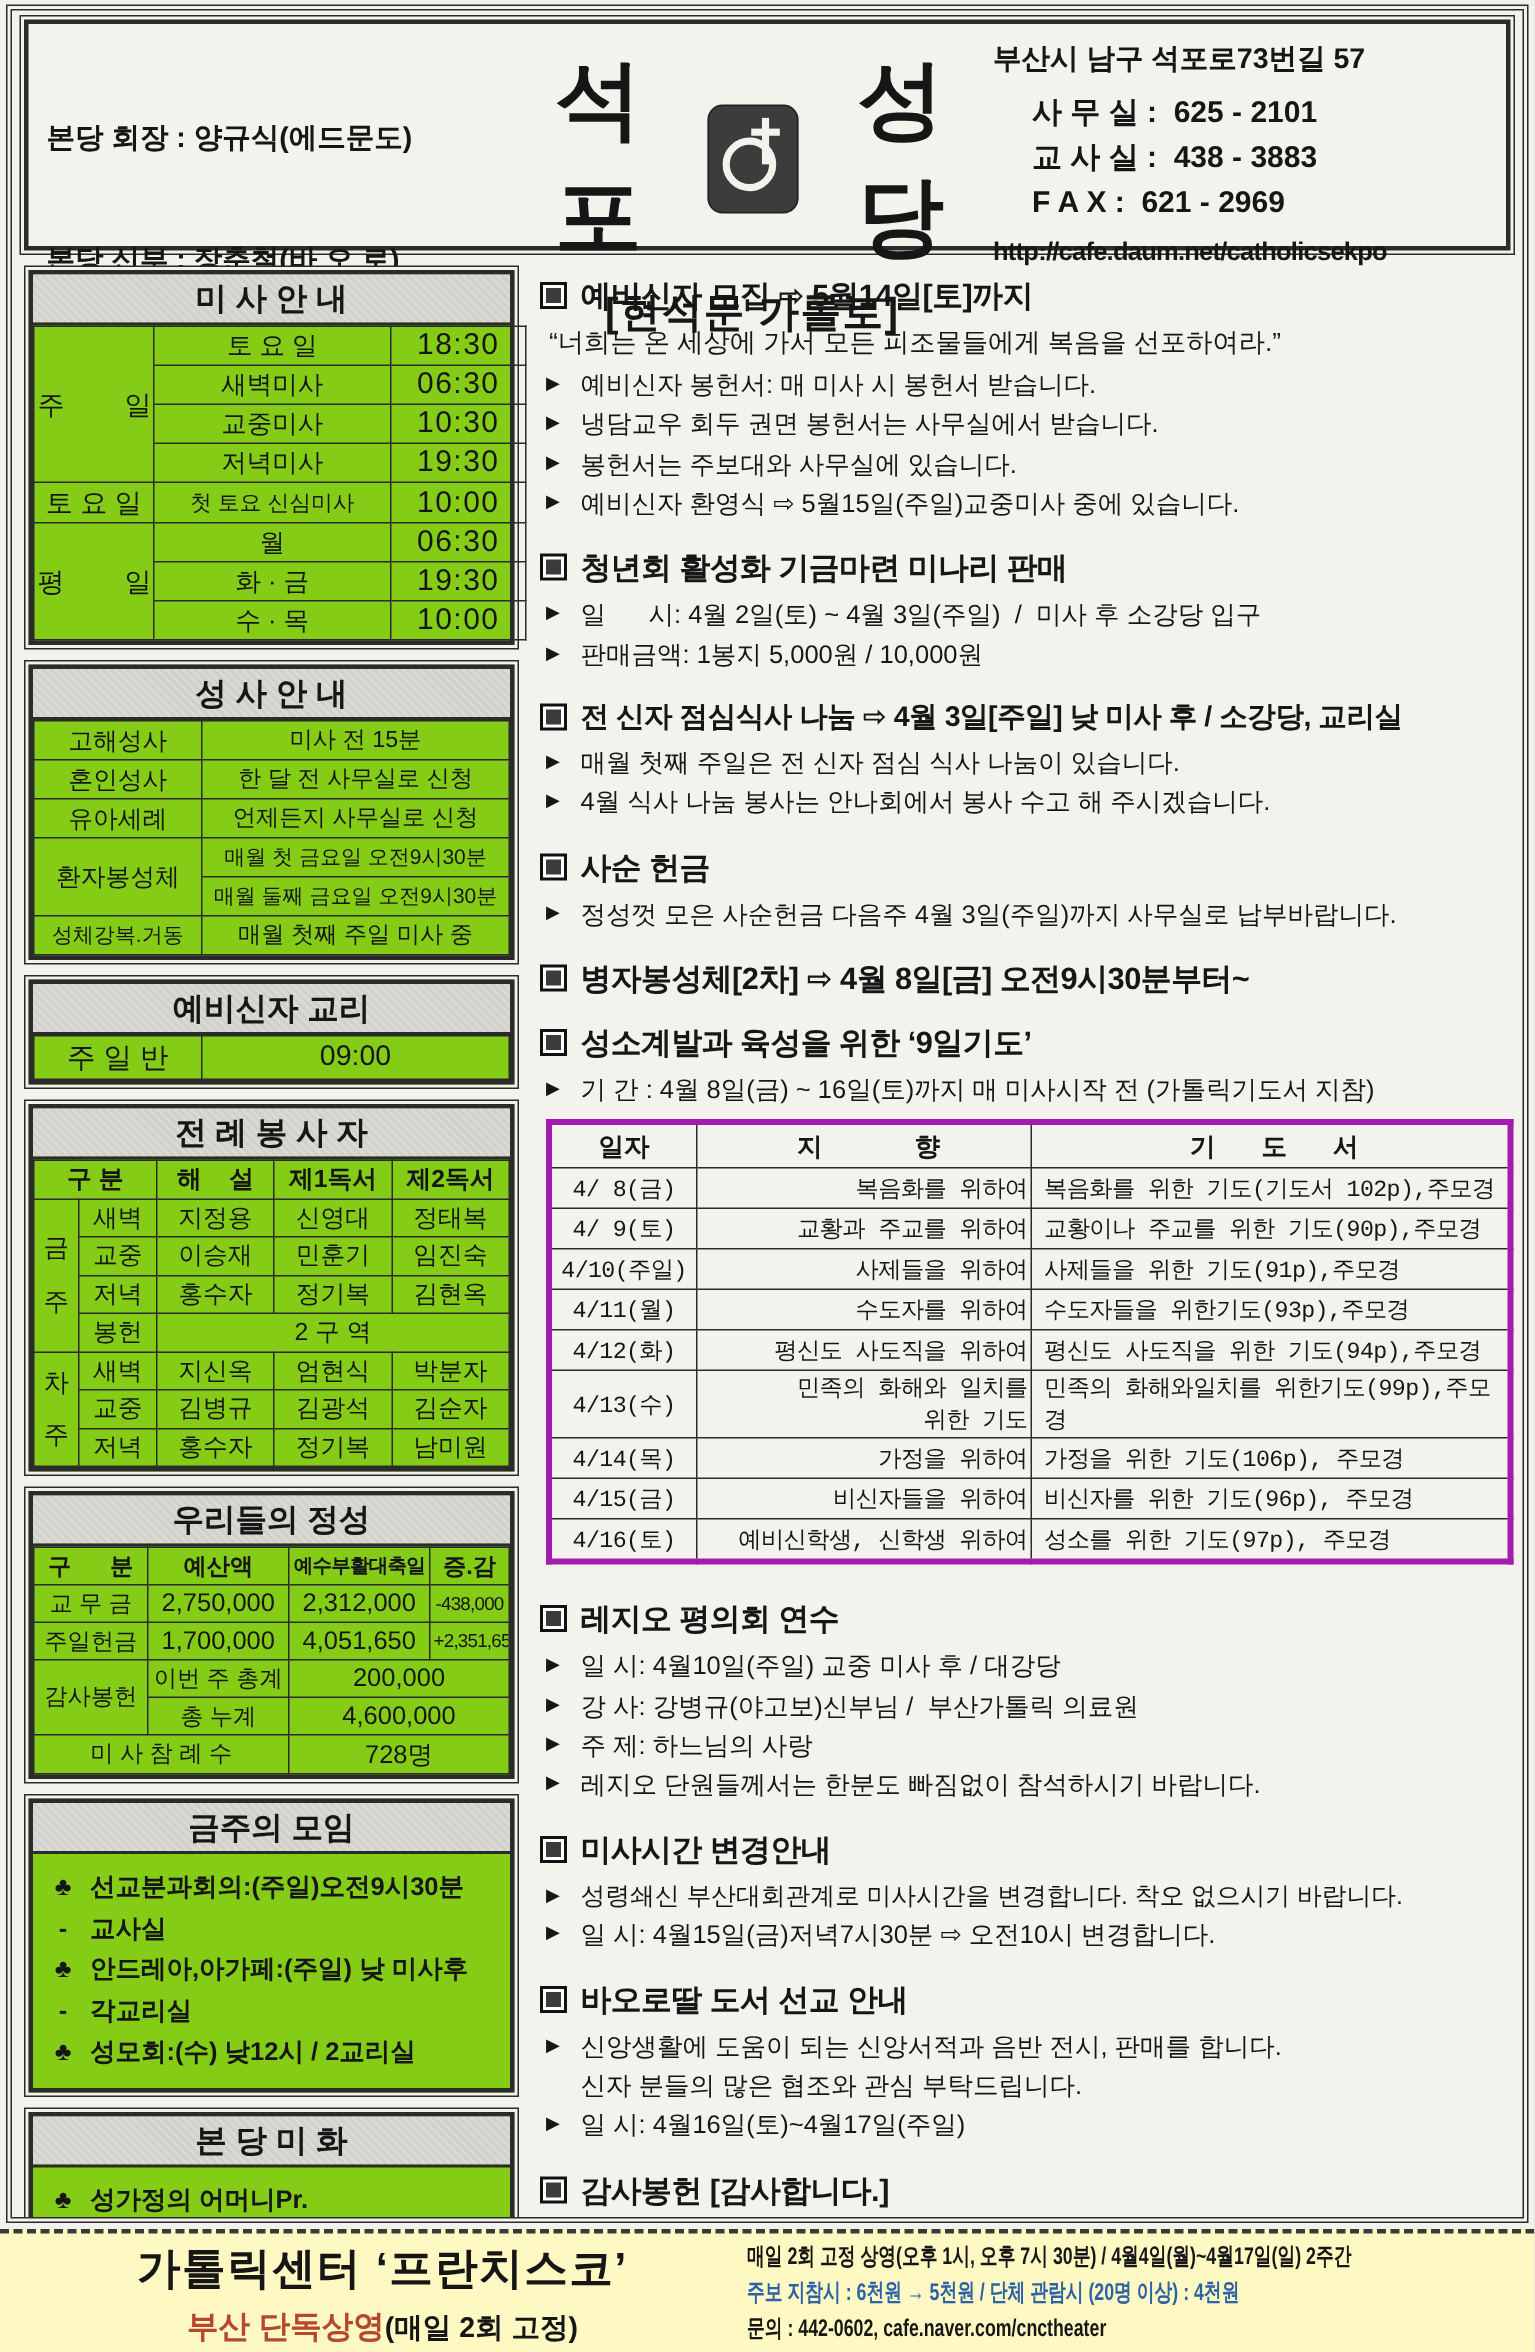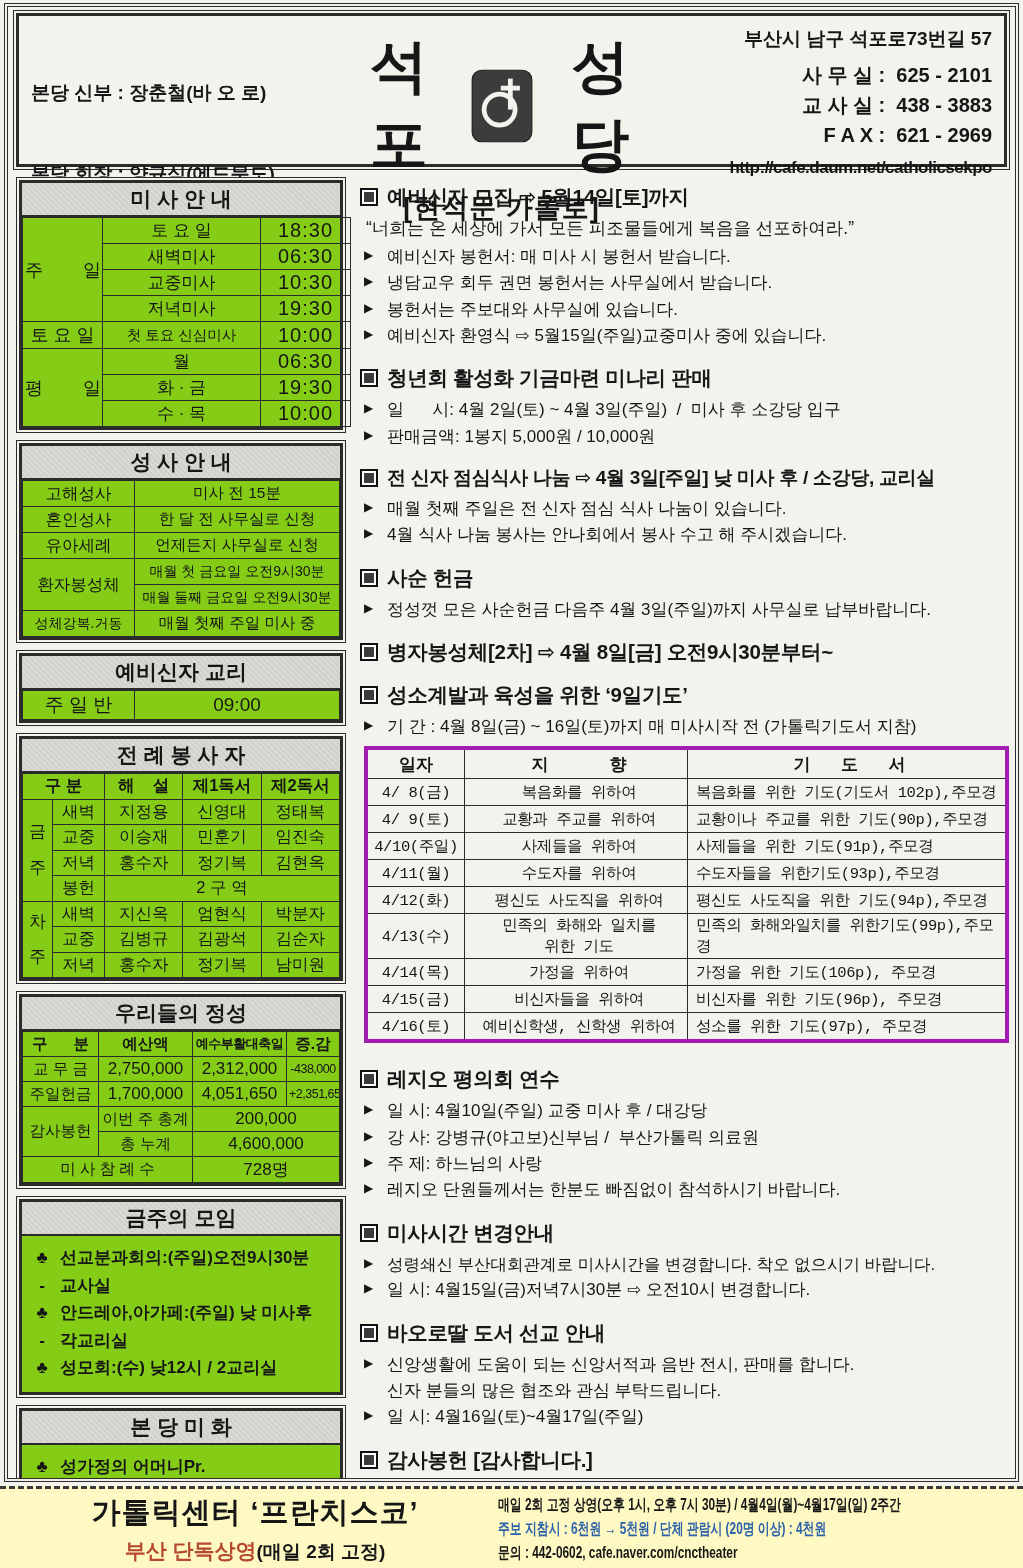--- a/index.html
+++ b/index.html
@@ -19,21 +19,21 @@
     box-shadow:0 0 0 2px #f3f2ec,0 0 0 3px #2b2b2b;
     padding:10px 12px;align-items:stretch;height:128px;
   }
   .mh-left{width:310px;font-size:19px;font-weight:bold;line-height:1.42;white-space:pre;}
   .mh-left .indent{padding-left:78px;}
   .mh-center{flex:1;text-align:center;}
   .title-row{display:flex;align-items:center;justify-content:center;gap:10px;margin-top:2px;}
   .title-row .big{font-size:58px;font-weight:bold;letter-spacing:4px;}
   .logo{width:62px;height:74px;flex:none;}
   .subtitle{font-size:27px;font-weight:bold;margin-top:6px;letter-spacing:1px;}
-  .mh-right{width:330px;text-align:right;font-weight:bold;}
+  .mh-right{width:330px;text-align:left;font-weight:bold;}
   .mh-right .addr{font-size:19px;margin-bottom:8px;white-space:pre;}
   .mh-right .tel{font-size:20px;line-height:1.5;white-space:pre;padding-left:26px;}
   .mh-right .url{font-size:17px;margin-top:8px;letter-spacing:-0.5px;font-weight:bold;}
   
   .main{display:flex;gap:10px;padding:4px 8px 0 8px;}
   .col-left{width:330px;flex:none;}
   .col-right{flex:1;min-width:0;padding-top:6px;}
   
   .panel{border:3px solid #2b2b2b;box-shadow:0 0 0 2px #f3f2ec,0 0 0 3px #2b2b2b;margin:3px 3px 13px 3px;background:#84cc16;}
   .panel-title{
@@ -65,21 +65,21 @@
   .marker{flex:none;display:inline-block;width:14px;height:14px;border:2px solid #111;position:relative;background:#fff;}
   .marker::after{content:"";position:absolute;inset:2px;background:#3b3b3b;}
   .quote{font-size:17.5px;margin:2px 0 4px 6px;white-space:pre-wrap;}
   .bullet{display:flex;gap:9px;align-items:flex-start;font-size:17px;line-height:1.55;margin-left:4px;}
   .bullet .tri{flex:none;font-size:12px;line-height:1.9;width:14px;}
   .b-text{white-space:pre-wrap;}
   .novena-table{margin:6px 0 0 4px;border:4px solid #a21caf;font-family:Liberation Mono, monospace;}
   .novena-table th{font-size:17px;font-weight:bold;height:26px;white-space:pre;}
   .novena-table td{font-size:15.5px;height:24px;letter-spacing:-0.4px;}
   .novena-table .c0{width:92px;}
-  .novena-table .c1{width:212px;text-align:center;padding-left:8px;}
+  .novena-table .c1{width:212px;text-align:right;padding-left:8px;}
   .novena-table .c2{text-align:left;padding-left:8px;}
   .thanks-table{width:440px;margin:4px 0 0 6px;border:2px solid #2b2b2b;font-family:"Liberation Serif","DejaVu Serif",serif;}
   .thanks-table td{font-size:17px;height:26px;}
   .thanks-table .dn{width:270px;text-align:left;padding-left:10px;}
   
   .ad-footer{
     position:absolute;left:0;right:0;bottom:0;height:82px;
     border-top:3px dashed #3a3a3a;background:#fef9c3;
     display:flex;align-items:center;padding:2px 10px 2px 30px;box-sizing:border-box;gap:18px;
   }
@@ -92,22 +92,22 @@
   .adf-right .blue{color:#2b62a8;}
 </style>
 </head>
 <body>
 
 <div class="page">
   <div class="frame">
 
     <header class="masthead">
       <div class="mh-left">
+        <div>본당 회장 : 양규식(에드문도)</div>
         <div>본당 신부 : 장춘철(바 오 로)</div>
-        <div>본당 회장 : 양규식(에드문도)</div>
         <div class="indent">☎ 010-5578-8210</div>
         <div>연도 회장 : 김윤권(바 오 로)</div>
         <div class="indent">☎ 010-5624-8556</div>
       </div>
       <div class="mh-center">
         <div class="title-row">
           <span class="big">석포</span>
           <svg class="logo" viewBox="0 0 52 62">
             <rect x="1" y="1" width="50" height="60" rx="8" fill="#3c3c3c" stroke="#222"></rect>
             <circle cx="24" cy="34" r="13" fill="none" stroke="#f3f2ec" stroke-width="4"></circle>

